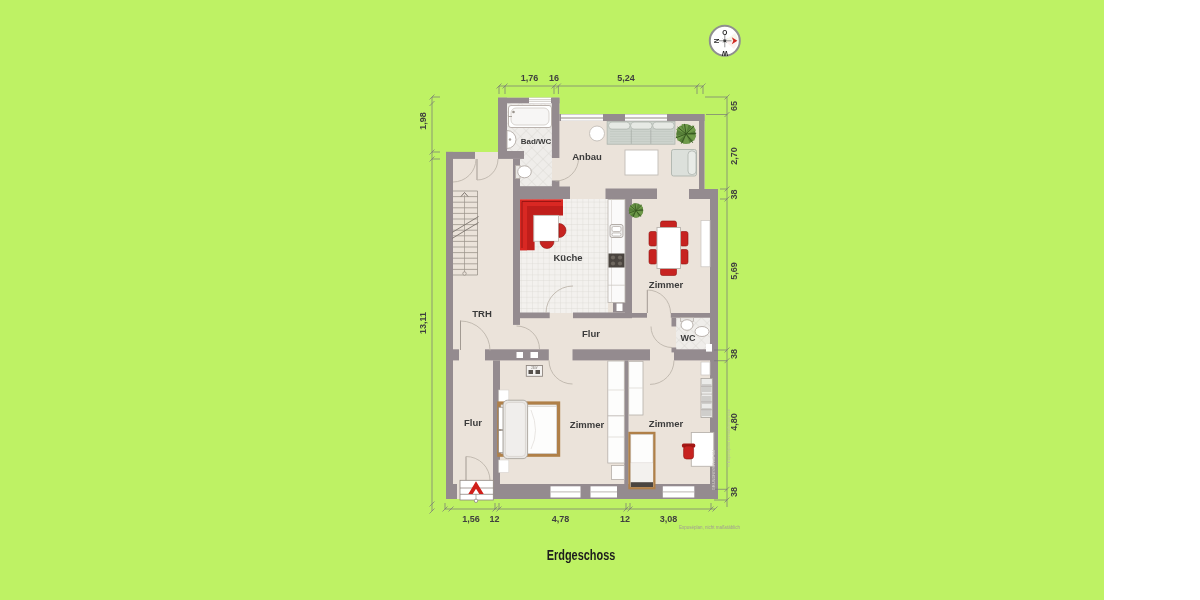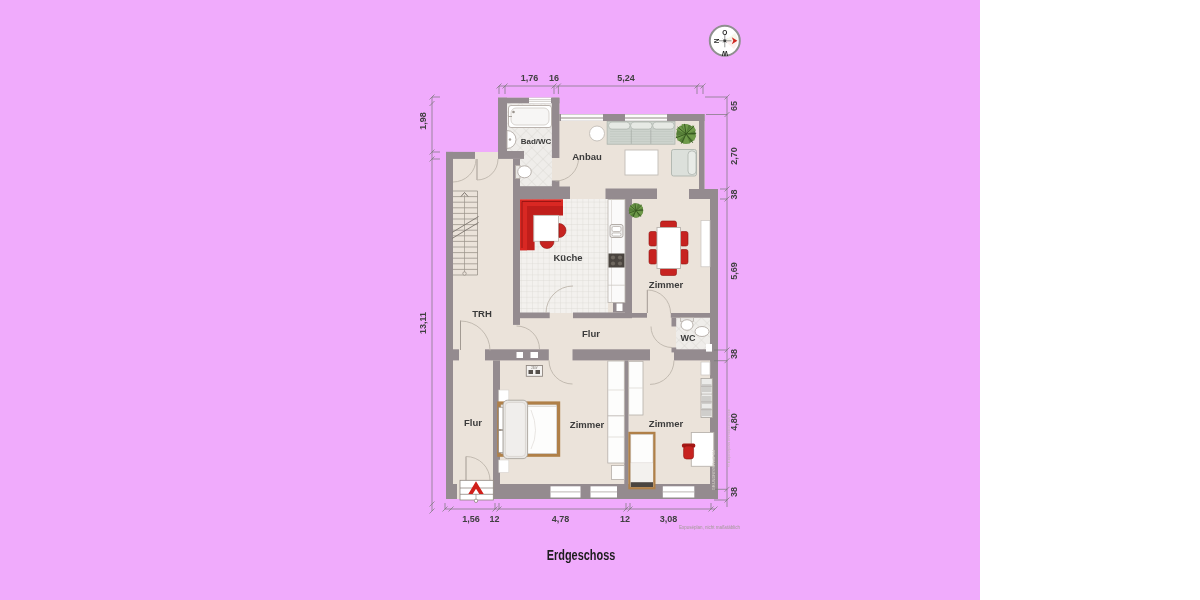--- a/index.html
+++ b/index.html
@@ -1,16 +1,16 @@
 <!DOCTYPE html>
 <html><head>
 <meta charset="utf-8">
 <style>
   html,body{margin:0;padding:0;background:#ffffff;}
-  #stage{position:relative;width:980px;height:600px;background:#f0abfc;overflow:hidden;
+  #stage{position:relative;width:1104px;height:600px;background:#bef264;overflow:hidden;
          font-family:"Liberation Sans", sans-serif;}
   svg{position:absolute;left:0;top:0;}
   text{font-family:"Liberation Sans", sans-serif;}
 </style>
 </head>
 <body>
 <div id="stage">
 <svg width="1200" height="600" viewBox="0 0 1200 600">
 <defs>
 

